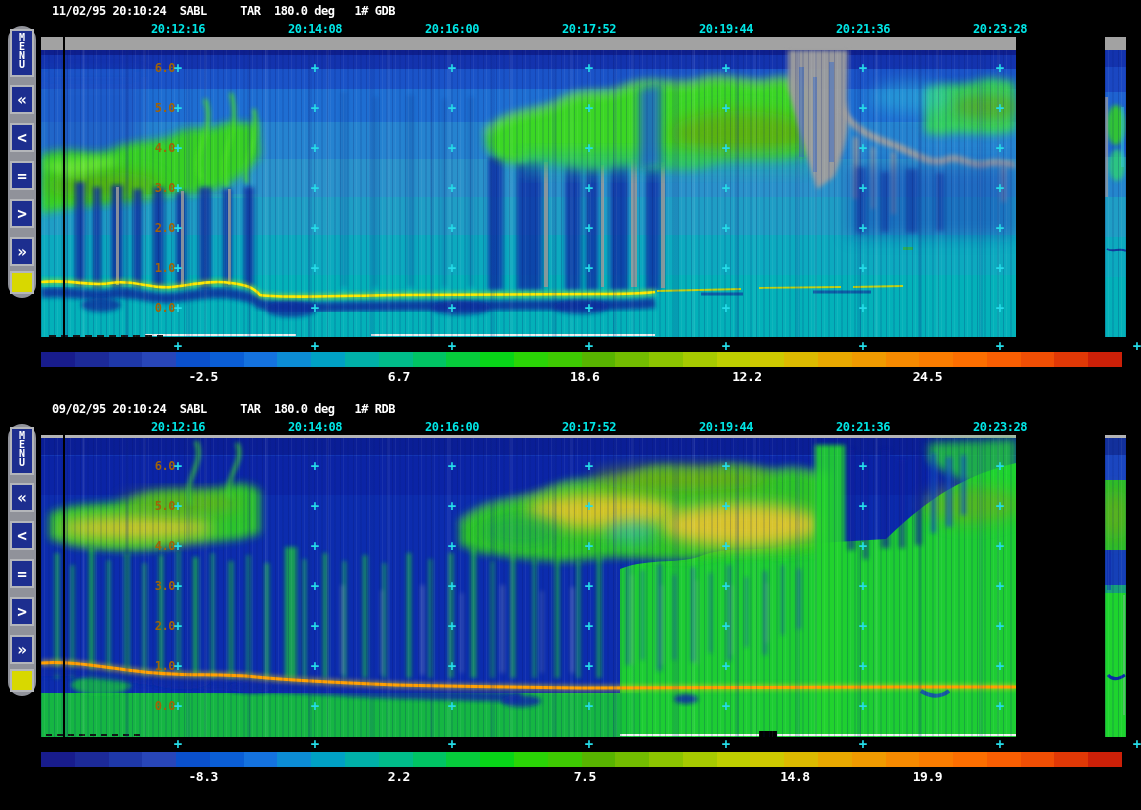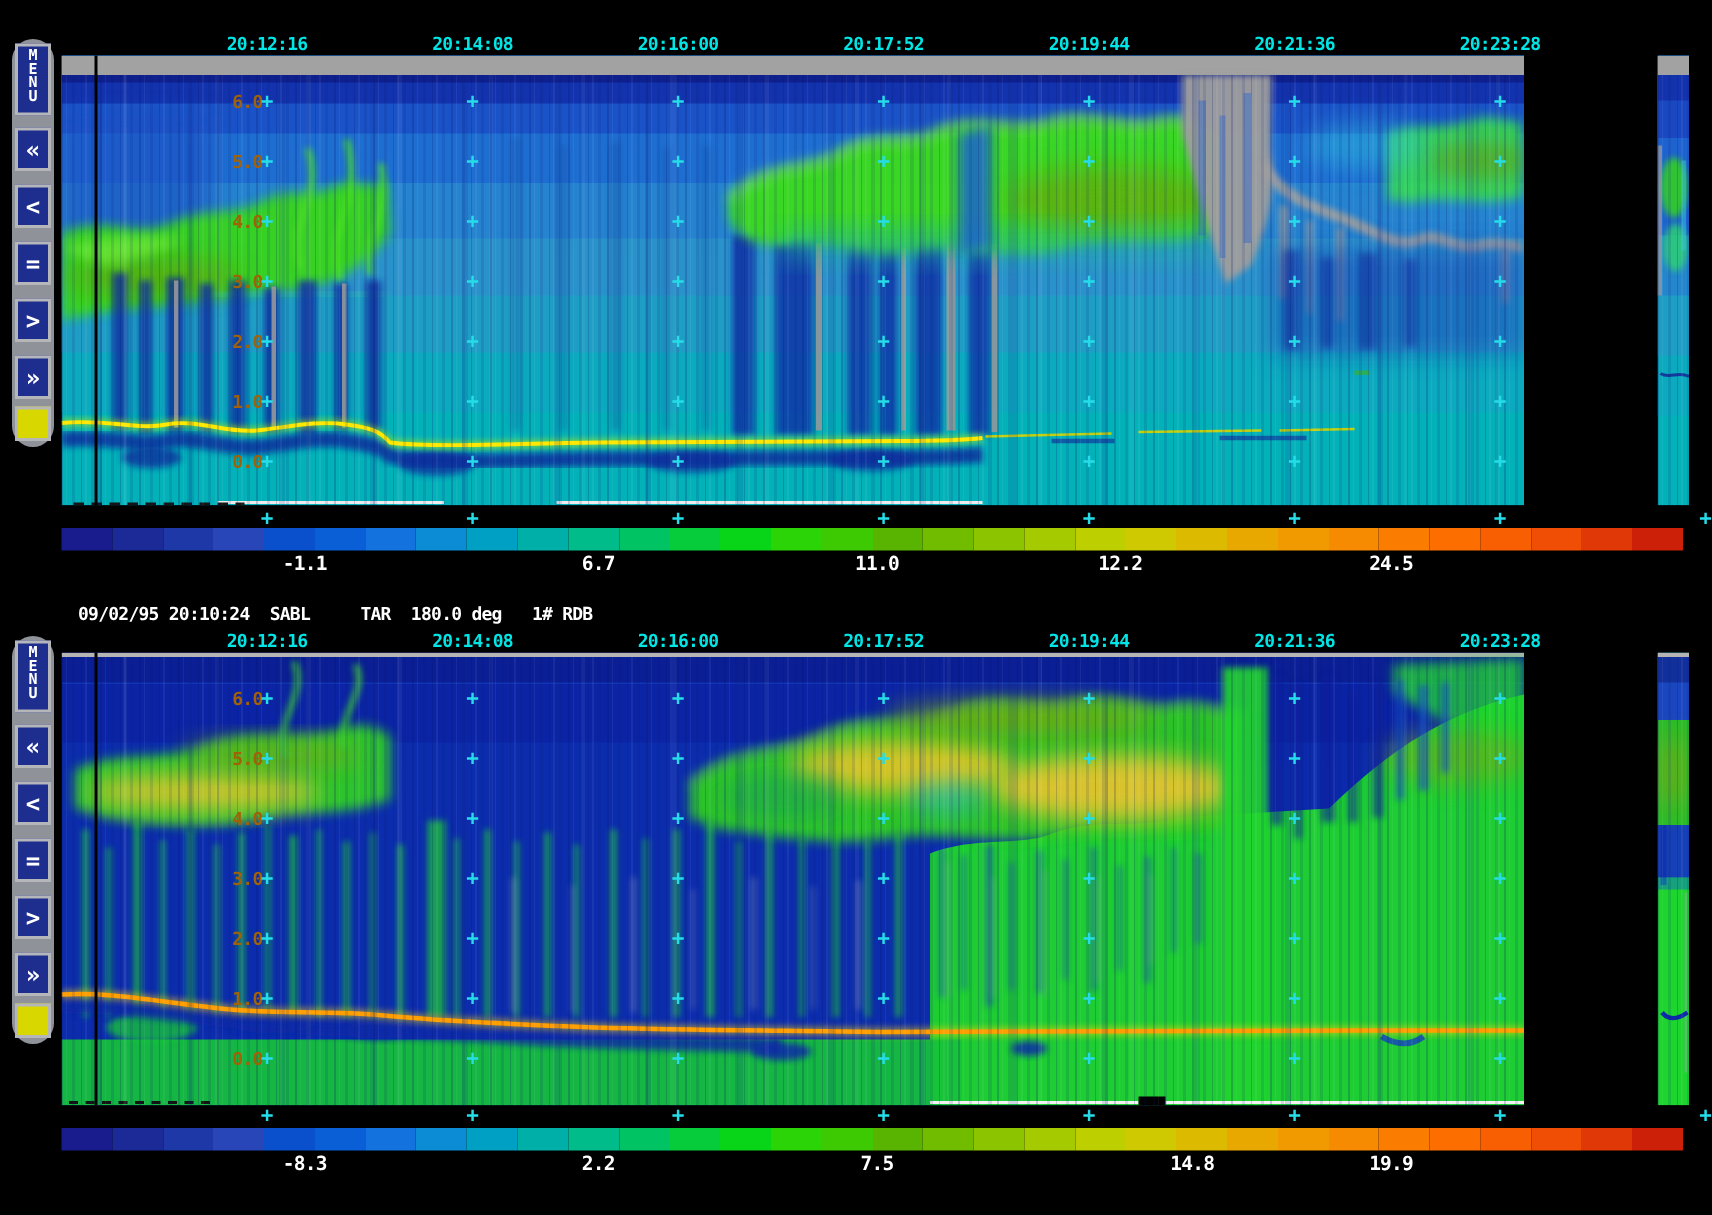--- a/index.html
+++ b/index.html
@@ -30,20 +30,21 @@
         border:2px solid #b4b6ba;box-sizing:border-box;color:#fff;
         display:flex;align-items:center;justify-content:center;font-size:16px;line-height:1;}
   .sbtn.menu{height:48px;font-size:10px;line-height:9px;width:24px;
              word-break:break-all;text-align:center;padding:2px 4px;display:block;}
   .sbtn.swatch{height:23px;background:#d8d800;}
 </style>
 </head>
 <body>
 
 <div class="panel">
+  <div class="title" style="left:52px;top:4px">11/02/95 20:10:24  SABL     TAR  180.0 deg   1# GDB</div>
 
   <div class="img" style="left:41px;top:37px;width:975px;height:300px">
     <svg width="975" height="300" viewBox="0 0 975 300">
       <defs>
         <filter id="f2" x="-30%" y="-30%" width="160%" height="160%">
             <feGaussianBlur stdDeviation="2"></feGaussianBlur>
           </filter>
         <filter id="f4" x="-30%" y="-30%" width="160%" height="160%">
             <feGaussianBlur stdDeviation="4"></feGaussianBlur>
           </filter>
@@ -291,23 +292,23 @@
       <div style="background: rgb(232, 168, 0);"></div>
       <div style="background: rgb(240, 154, 0);"></div>
       <div style="background: rgb(246, 138, 0);"></div>
       <div style="background: rgb(250, 124, 0);"></div>
       <div style="background: rgb(252, 110, 0);"></div>
       <div style="background: rgb(248, 94, 2);"></div>
       <div style="background: rgb(240, 78, 4);"></div>
       <div style="background: rgb(224, 56, 6);"></div>
       <div style="background: rgb(204, 32, 8);"></div>
     </div>
-    <span class="cbar-label" style="left: 203.15px; top: 369px;">-1.1</span>
+    <span class="cbar-label" style="left: 203.15px; top: 369px;">-2.5</span>
     <span class="cbar-label" style="left: 398.811px; top: 369px;">6.7</span>
-    <span class="cbar-label" style="left: 584.743px; top: 369px;">11.0</span>
+    <span class="cbar-label" style="left: 584.743px; top: 369px;">18.6</span>
     <span class="cbar-label" style="left: 746.893px; top: 369px;">12.2</span>
     <span class="cbar-label" style="left: 927.42px; top: 369px;">24.5</span>
   </div>
 
 <div class="panel">
   <div class="title" style="left:52px;top:402px">09/02/95 20:10:24  SABL     TAR  180.0 deg   1# RDB</div>
 
   <div class="img" style="left:41px;top:435px;width:975px;height:302px">
     <svg width="975" height="302" viewBox="0 0 975 302">
       <rect x="0" y="0" width="975" height="302" fill="#0c2cae"></rect>

